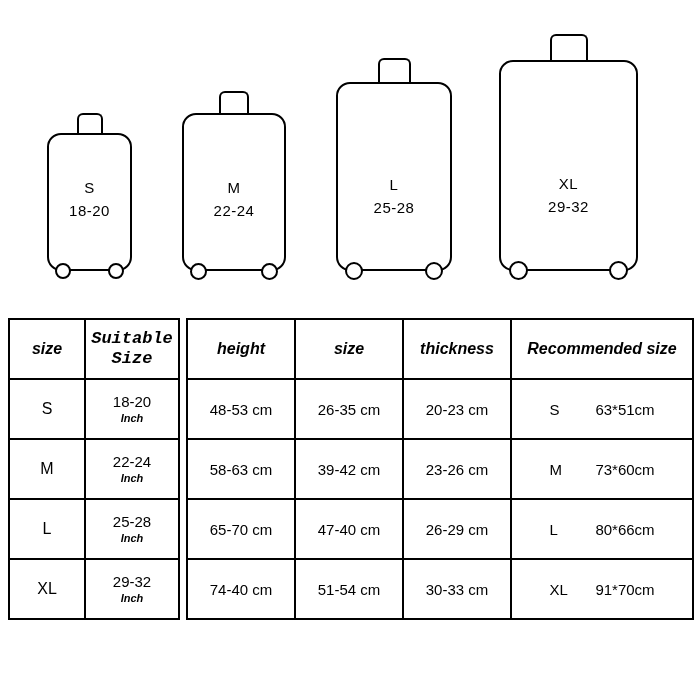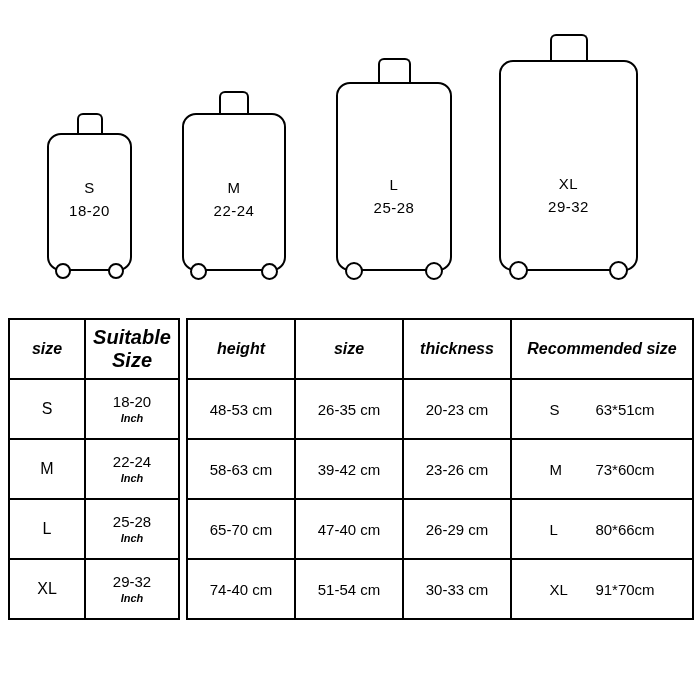--- a/index.html
+++ b/index.html
@@ -119,22 +119,23 @@
     display: block;
   }
   #left-table .suitcell .inch {
     display: block;
     font-size: 11px;
     font-weight: bold;
     font-style: italic;
     margin-top: 1px;
   }
   #left-table .hdr-suit {
-    font-size: 20px;
+    font-size: 17px;
     line-height: 1.15;
+    font-family: Liberation Mono, monospace;
   }
   #left-table .hdr-suit span { display: block; }
 
   
   #right-table {
     position: absolute;
     left: 178px;
     top: 0;
     width: 506px;
   }

